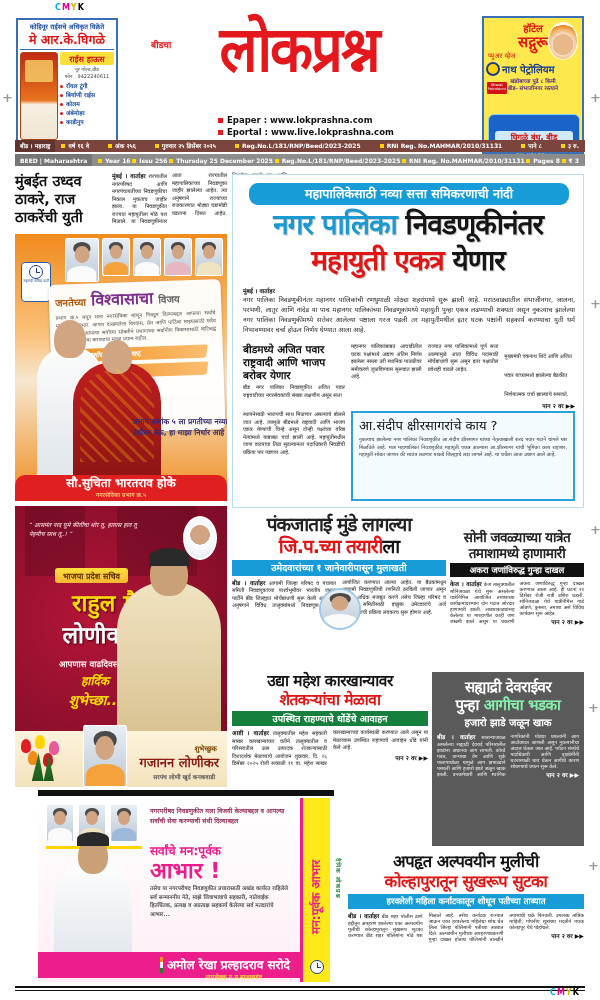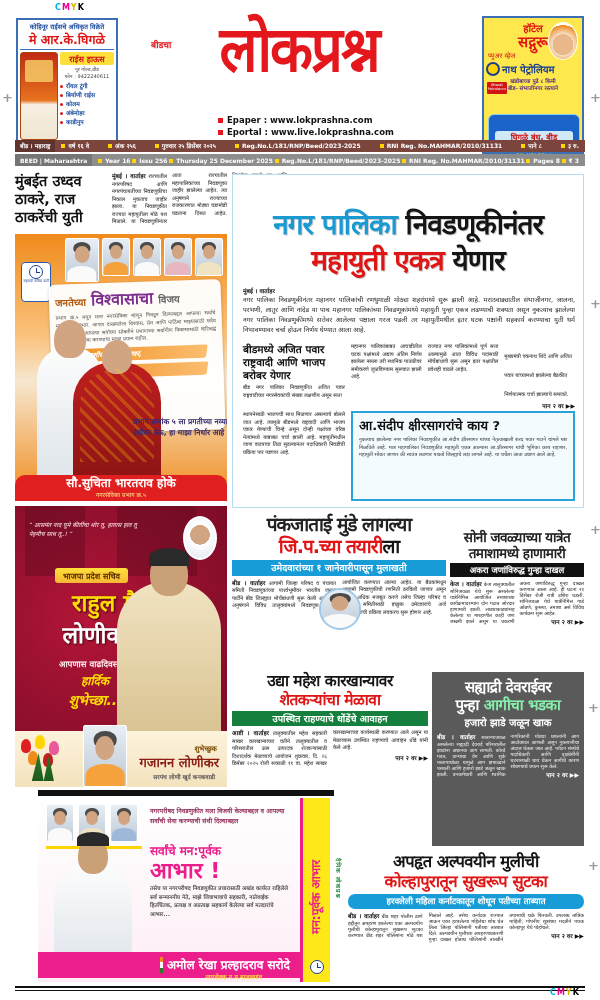--- a/index.html
+++ b/index.html
@@ -146,21 +146,21 @@
   .blue{color:#1b9ad2;} .red{color:#e01616;} .blk{color:#151515;}
   #story-main .dl{position:absolute;left:10px;top:112px;}
   #story-main .lead{position:absolute;left:10px;top:121px;width:332px;font-size:6.6px;line-height:1.5;}
   #story-main .cols4{position:absolute;left:10px;top:168px;width:332px;height:64px;display:flex;gap:6px;}
   #story-main .c1{width:102px;flex:none;}
   #story-main .subhead{font-weight:900;font-size:10.5px;line-height:1.25;color:#111;margin-bottom:2px;}
   #story-main .cN{flex:1;}
   #story-main .boxrow{position:absolute;left:10px;top:236px;width:332px;height:90px;display:flex;gap:6px;}
   #story-main .c1b{width:102px;flex:none;}
   #story-main .ksbox{flex:1;border:2px solid #29a3dc;background:#f4fbff;padding:3px 6px;}
-  #story-main .ksbox .bt{font-weight:700;font-size:13px;color:#111;margin-bottom:2px;}
+  #story-main .ksbox .bt{font-weight:400;font-size:13px;color:#111;margin-bottom:2px;}
   #story-main .ksbox .btx{font-size:5px;line-height:1.5;color:#333;column-count:1;}
   
   #story-pankaja{left:232px;top:514px;width:214px;height:152px;}
   #story-pankaja .h{font-size:19px;font-weight:900;text-align:center;line-height:1.15;letter-spacing:-1px;}
   #story-pankaja .band{background:#189cd8;height:16px;line-height:16px;font-size:9.5px;margin-top:2px;}
   #story-pankaja .bd{margin-top:3px;column-count:2;column-gap:6px;height:80px;overflow:hidden;}
   #story-pankaja .circ{position:absolute;left:87px;top:74px;width:42px;height:42px;border-radius:50%;border:2px solid #9cc7e8;overflow:hidden;background:#e8eef4;}
   #story-pankaja .circ .headshot{width:100%;height:100%;border:none;}
   #story-soni{left:450px;top:529px;width:134px;height:152px;}
   #story-soni .h{font-size:13.5px;font-weight:900;text-align:center;line-height:1.2;letter-spacing:-0.5px;}
@@ -171,21 +171,21 @@
   #story-mahesh .band{background:#15803d;height:15px;line-height:15px;font-size:9.5px;margin-top:2px;}
   #story-mahesh .bd{margin-top:3px;column-count:2;column-gap:6px;height:66px;overflow:hidden;}
   #story-sahyadri{left:432px;top:672px;width:152px;height:174px;background:#5a5a5a;padding:6px 5px 4px;}
   #story-sahyadri .h{color:#fff;font-size:15px;font-weight:900;text-align:center;line-height:1.2;letter-spacing:-0.5px;}
   #story-sahyadri .yel{color:#86efac;}
   #story-sahyadri .sub{color:#fff;font-size:10px;font-weight:bold;text-align:center;margin-top:1px;}
   #story-sahyadri .bd{margin-top:4px;column-count:2;column-gap:5px;height:108px;overflow:hidden;font-size:4.9px;color:#f2f2f2;}
   #story-sahyadri .dateline,#story-sahyadri .more{color:#fff;}
   #story-rescue{left:348px;top:852px;width:236px;height:130px;}
   #story-rescue .h{font-size:16.5px;font-weight:900;text-align:center;line-height:1.2;letter-spacing:-0.5px;}
-  #story-rescue .band{background:#189cd8;height:15px;line-height:15px;font-size:8.5px;margin-top:2px;border-radius:7px;}
+  #story-rescue .band{background:#189cd8;height:15px;line-height:15px;font-size:8.5px;margin-top:2px;}
   #story-rescue .bd{margin-top:3px;column-count:3;column-gap:6px;height:72px;overflow:hidden;font-size:4.9px;}
   #rule-bottom{left:15px;top:986px;width:570px;height:5px;border-top:2px solid #111;border-bottom:1px solid #111;}
 </style>
 </head>
 <body>
 
 <span class="cmyk abs" style="left:55px;top:3px;"><span class="c">C</span><span class="m">M</span><span class="y">Y</span><span class="k">K</span></span>
 <span class="plus" style="left:2px;top:90px;">+</span>
 <span class="plus" style="left:590px;top:90px;">+</span>
 <span class="plus" style="left:26px;top:566px;">+</span>
@@ -356,20 +356,21 @@
         <div class="face"></div>
         <div class="torso saffron"></div>
       </div>
     <div class="shubh">शुभेच्छुक</div>
     <div class="gname">गजानन लोणीकर</div>
     <div class="gdesg">सरपंच लोणी खुर्द कनकवाडी</div>
   </div>
 </div>
 
 <div id="story-main" class="abs">
+  <div class="kicker">महापालिकेसाठी नव्या सत्ता समिकरणाची नांदी</div>
   <div class="hl hl1"><span class="blue">नगर पालिका </span><span class="blk">निवडणूकीनंतर</span></div>
   <div class="hl hl2"><span class="red">महायुती एकत्र </span><span class="blk">येणार</span></div>
   <div class="dl dateline">मुंबई । वार्ताहर</div>
   <div class="lead justify">नगर पालिका निवडणूकीनंतर महानगर पालिकांची रणधुमाळी मोठ्या शहरांमध्ये सुरू झाली आहे. मराठवाड्यातील संभाजीनगर, जालना, परभणी, लातुर आणि नांदेड या पाच महानगर पालिकांच्या निवडणूकांमध्ये महायुती पुन्हा एकत्र लढण्याची शक्यता असून नुकत्याच झालेल्या नगर पालिका निवडणुकीमध्ये सत्तेवर आलेल्या पक्षाला गरज पडली तर महायुतीमधील इतर घटक पक्षांनी सहकार्य करण्याचा युती धर्म निभावण्यावर चर्चा होऊन निर्णय घेण्यात आला आहे.</div>
   <div class="cols4">
     <div class="c1">
       <div class="subhead">बीडमध्ये अजित पवार राष्ट्रवादी आणि भाजप बरोबर येणार</div>
       <div class="body-sm justify">बीड नगर पालिका निवडणुकीत अजित पवार राष्ट्रवादीच्या नगरसेवकांची संख्या लक्षणीय असून सत्ता</div>
     </div>
     <div class="cN body-sm justify">महानगर पालिकांबाबत आघाडीतील घटक पक्षांमध्ये अद्याप अंतिम निर्णय झालेला नसला तरी स्थानिक पातळीवर समीकरणे जुळविण्यास सुरूवात झाली आहे.</div>

